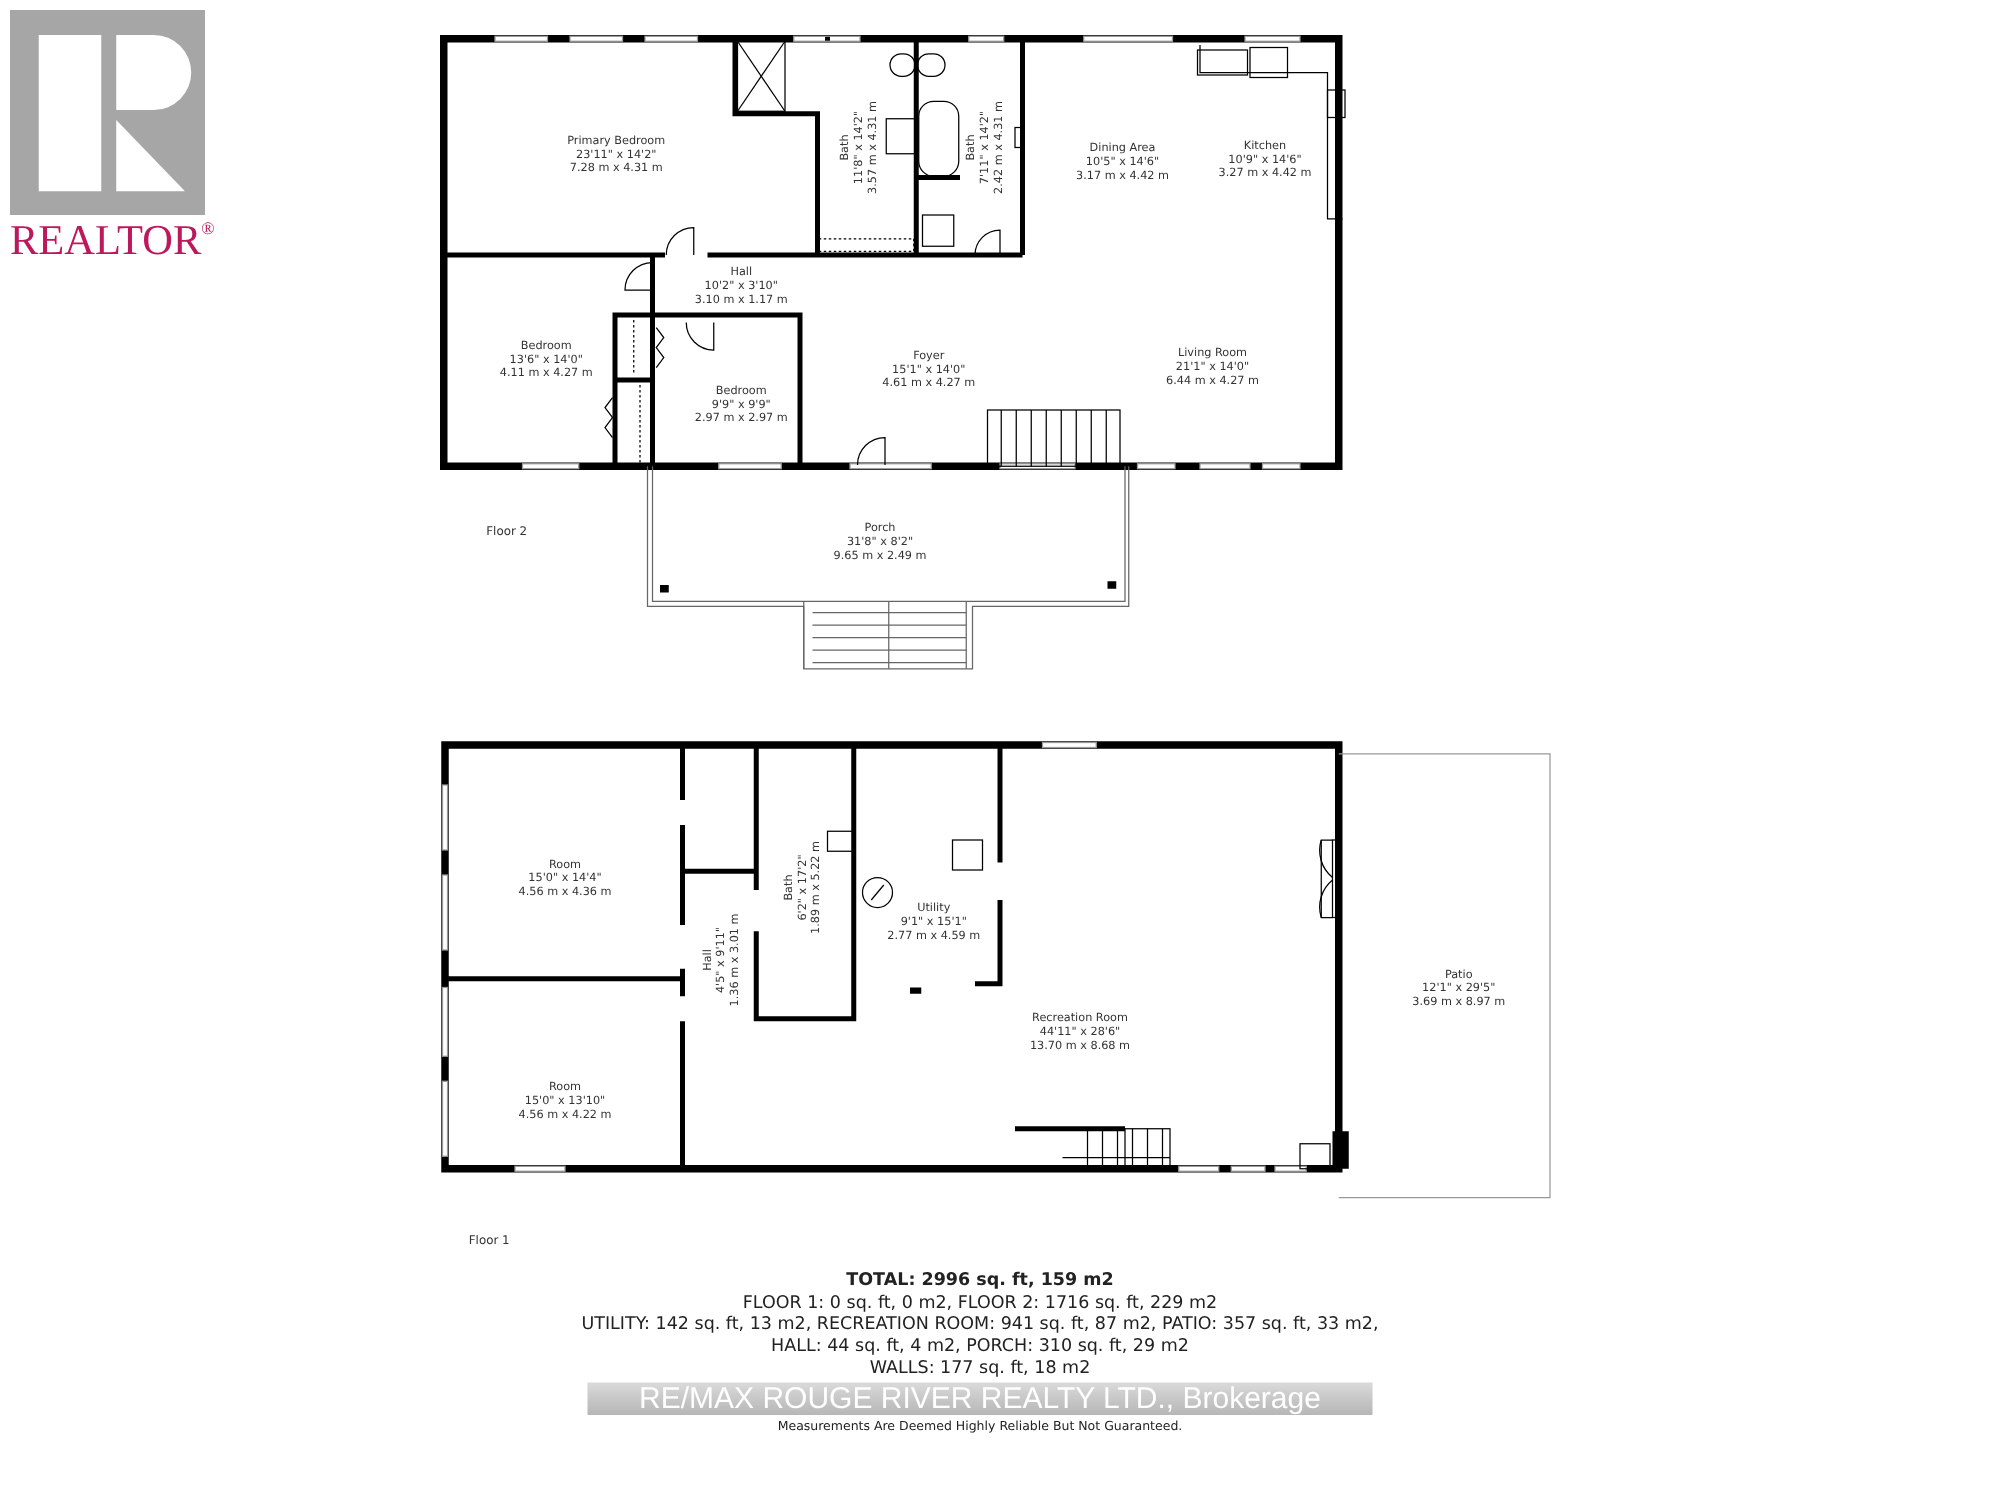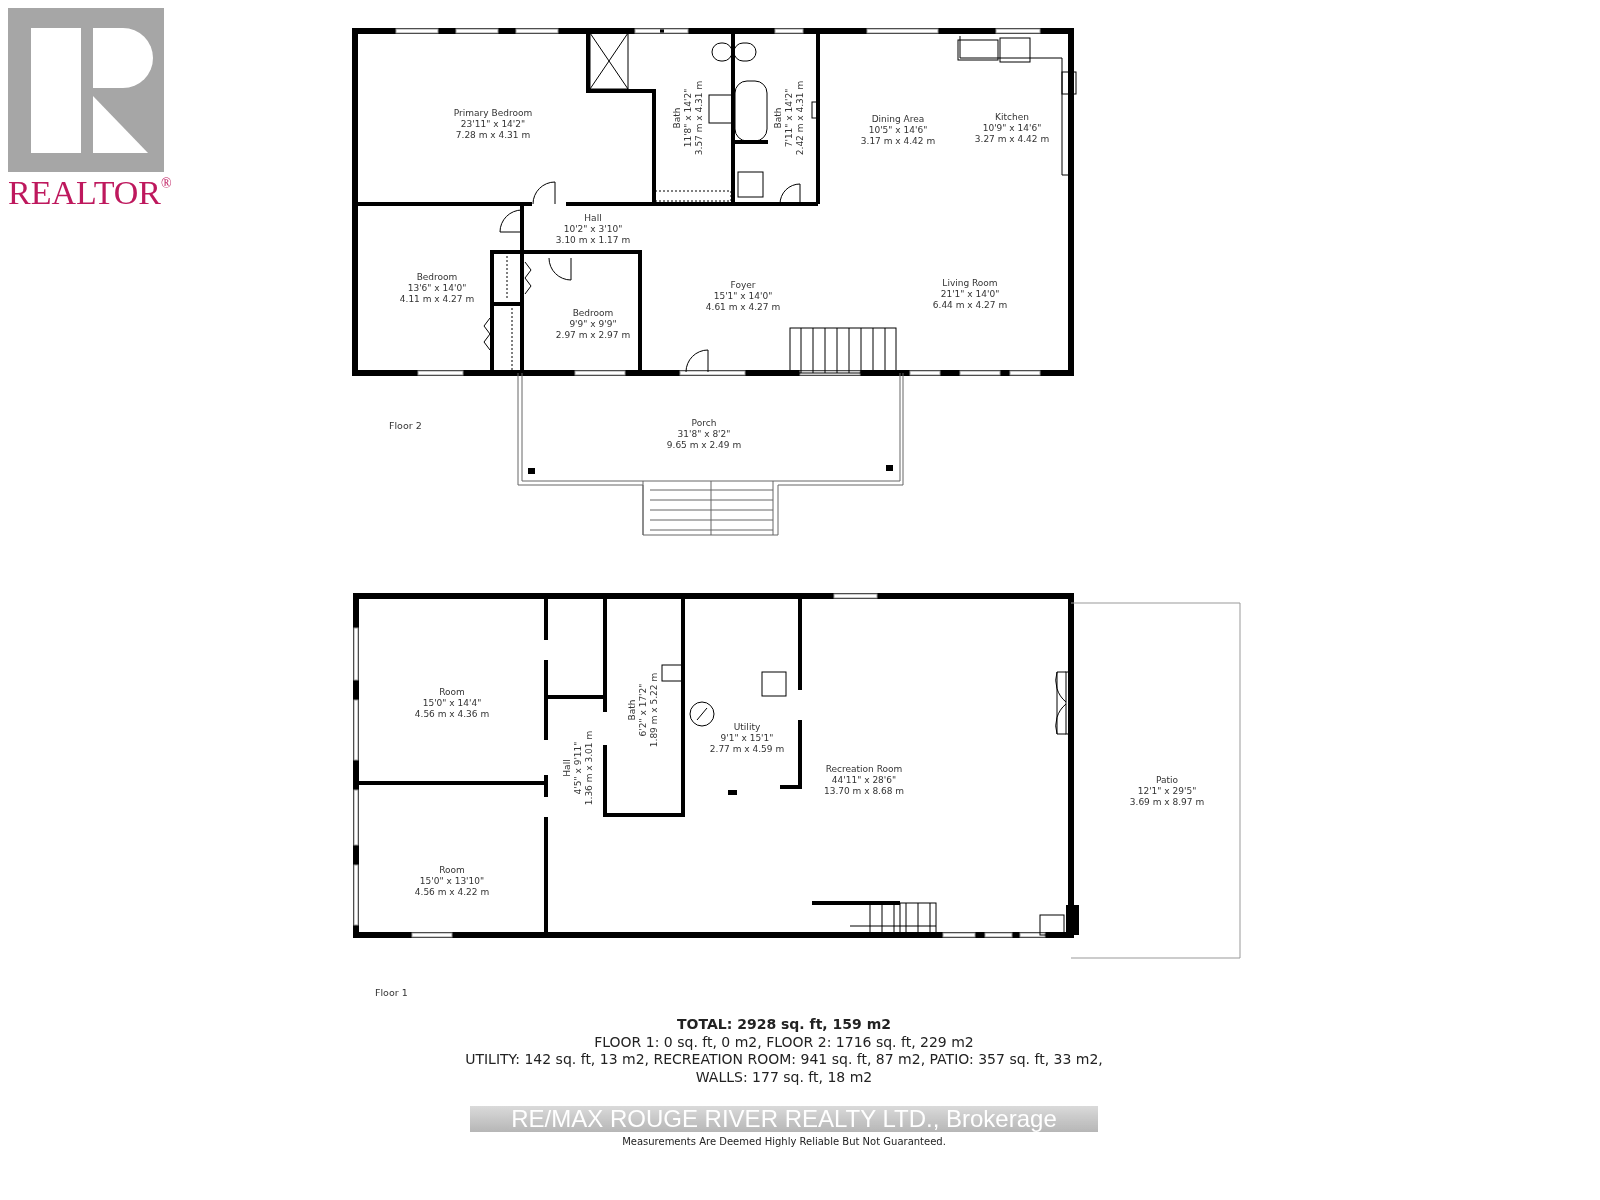--- a/index.html
+++ b/index.html
@@ -286,32 +286,33 @@
 <div class="lbl rot" style="left:643px;top:710px;">
   <div>Bath</div>
     <div>6'2" x 17'2"</div>
     <div>1.89 m x 5.22 m</div>
 </div>
 <div class="lbl" style="left:747px;top:722px;">
   <div>Utility</div>
     <div>9'1" x 15'1"</div>
     <div>2.77 m x 4.59 m</div>
 </div>
-<div class="lbl" style="left:864px;top:764px;">
+<div class="lbl" style="left:864px;top:810px;">
   <div>Recreation Room</div>
     <div>44'11" x 28'6"</div>
     <div>13.70 m x 8.68 m</div>
 </div>
 <div class="lbl" style="left:1167px;top:775px;">
   <div>Patio</div>
     <div>12'1" x 29'5"</div>
     <div>3.69 m x 8.97 m</div>
 </div>
 <div class="floor-lbl" style="left:363px;top:987px;">Floor 1</div>
 
 <div class="summary">
-  <div class="total">TOTAL: 2928 sq. ft, 159 m2</div>
+  <div class="total">TOTAL: 2996 sq. ft, 159 m2</div>
   <div>FLOOR 1: 0 sq. ft, 0 m2, FLOOR 2: 1716 sq. ft, 229 m2</div>
   <div>UTILITY: 142 sq. ft, 13 m2, RECREATION ROOM: 941 sq. ft, 87 m2, PATIO: 357 sq. ft, 33 m2,</div>
+  <div>HALL: 44 sq. ft, 4 m2, PORCH: 310 sq. ft, 29 m2</div>
   <div>WALLS: 177 sq. ft, 18 m2</div>
 </div>
 <div class="brokerage">RE/MAX ROUGE RIVER REALTY LTD., Brokerage</div>
 <div class="disclaimer">Measurements Are Deemed Highly Reliable But Not Guaranteed.</div>
 
 </body></html>

